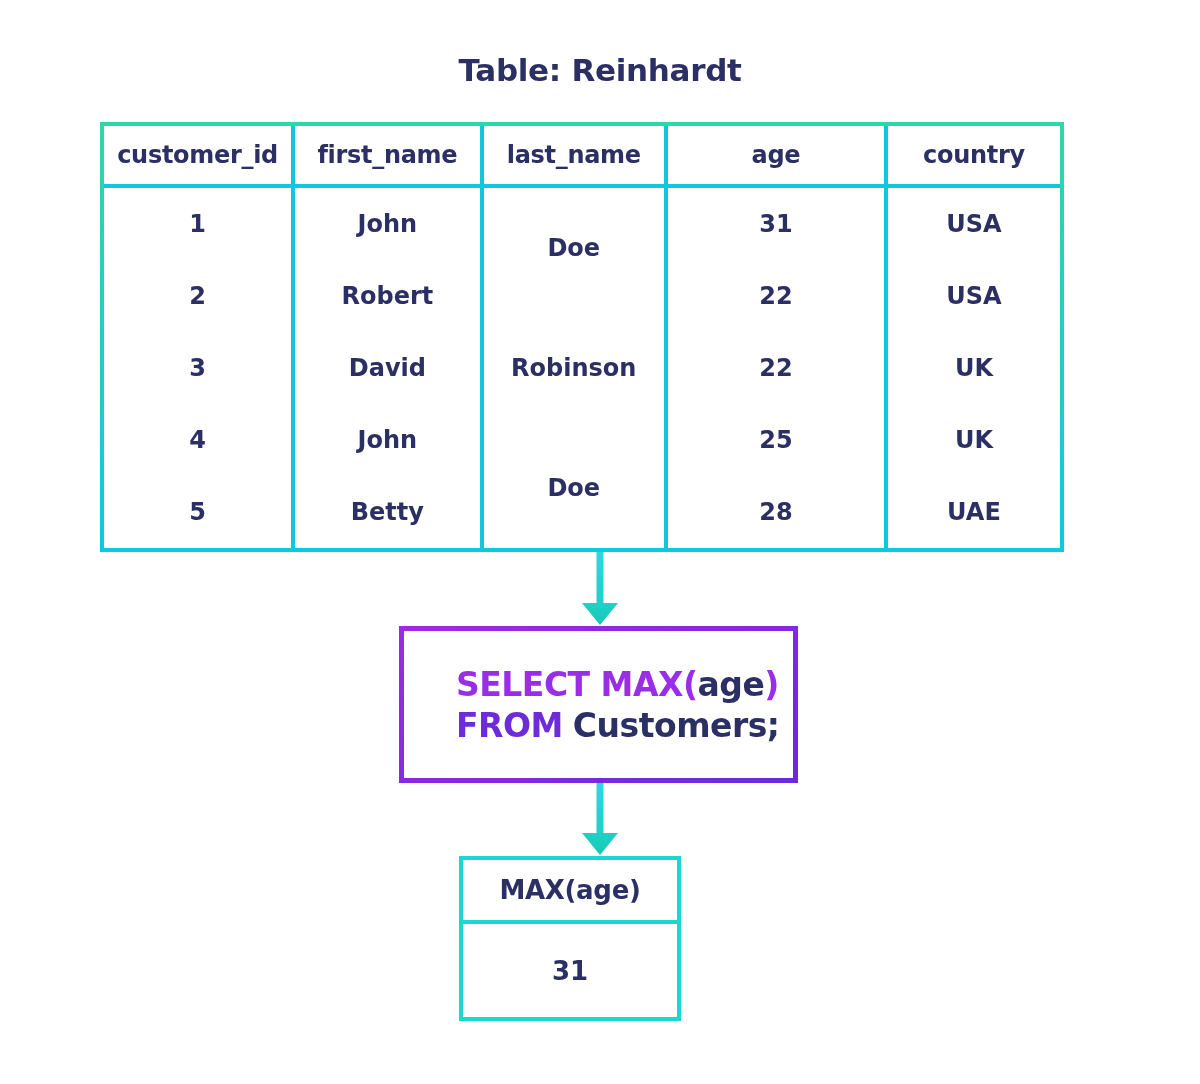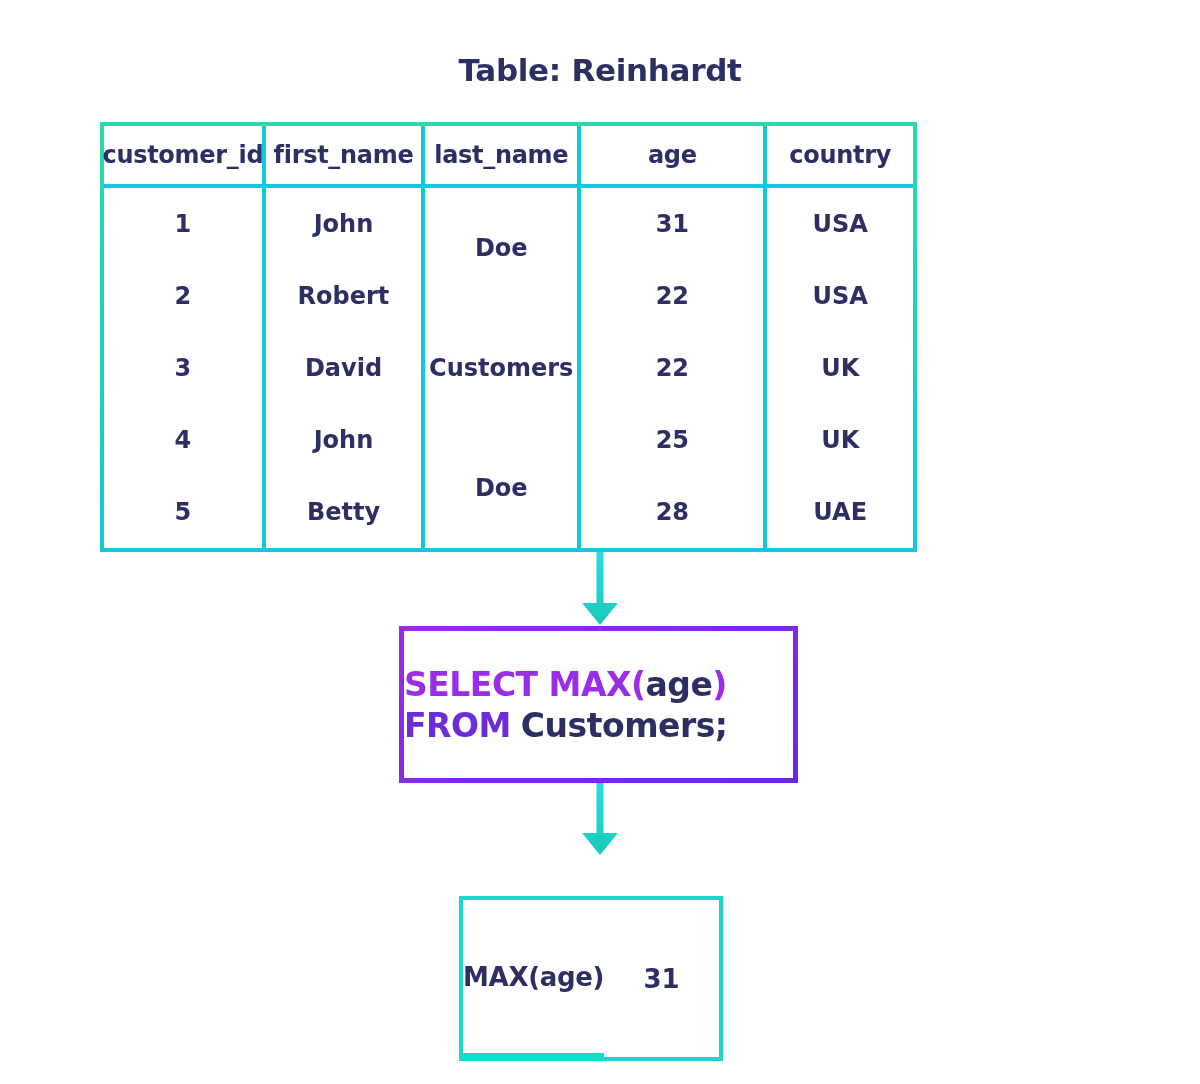--- a/index.html
+++ b/index.html
@@ -25,21 +25,21 @@
     text-align: center;
     font-size: 31px;
     letter-spacing: -0.3px;
     color: var(--text);
   }
 
   
   .main-table {
     position: absolute;
     left: 100px; top: 122px;
-    width: 817px; height: 430px;
+    width: 964px; height: 430px;
     border: 4px solid var(--cyan_border);
     border-image: linear-gradient(180deg, var(--cyan_border_alt), var(--cyan_border)) 1;
     display: grid;
     grid-template-columns: 200fr 197fr 193fr 230fr 180fr;
   }
   .col {
     display: flex;
     flex-direction: column;
     border-right: 4px solid var(--cyan_border);
     min-width: 0;
@@ -82,40 +82,41 @@
   
   .query-box {
     position: absolute;
     left: 399px; top: 626px;
     width: 399px; height: 157px;
     border: 5px solid var(--purple_border);
     border-image: linear-gradient(150deg, var(--purple_border), var(--purple_border_end)) 1;
     display: flex;
     flex-direction: column;
     justify-content: center;
+    padding-left: 52px;
   }
   .query-line {
     font-size: 33px;
     line-height: 41px;
     letter-spacing: -0.5px;
     white-space: pre;
   }
   .kw1 { color: var(--keyword_primary); }
   .kw2 { color: var(--keyword_secondary); }
   .plain { color: var(--text); }
   .gap-left { margin-left: 10px; }
 
   
   .result-table {
     position: absolute;
-    left: 459px; top: 896px;
-    width: 264px; height: 165px;
+    left: 459px; top: 856px;
+    width: 222px; height: 165px;
     border: 4px solid var(--cyan_border_result);
     display: flex;
-    flex-direction: row;
+    flex-direction: column;
   }
   .rth {
     flex: 0 0 64px;
     border-bottom: 4px solid var(--cyan_border_result);
     display: flex; align-items: center; justify-content: center;
     font-size: 26px;
     letter-spacing: -0.3px;
   }
   .rtd {
     flex: 1;
@@ -143,21 +144,21 @@
       <div class="th">first_name</div>
       <div class="td">John</div>
       <div class="td">Robert</div>
       <div class="td">David</div>
       <div class="td">John</div>
       <div class="td">Betty</div>
     </div>
     <div class="col">
       <div class="th">last_name</div>
       <div class="td">Doe</div>
-      <div class="td">Customers</div>
+      <div class="td">Robinson</div>
       <div class="td">Doe</div>
     </div>
     <div class="col">
       <div class="th">age</div>
       <div class="td">31</div>
       <div class="td">22</div>
       <div class="td">22</div>
       <div class="td">25</div>
       <div class="td">28</div>
     </div>

